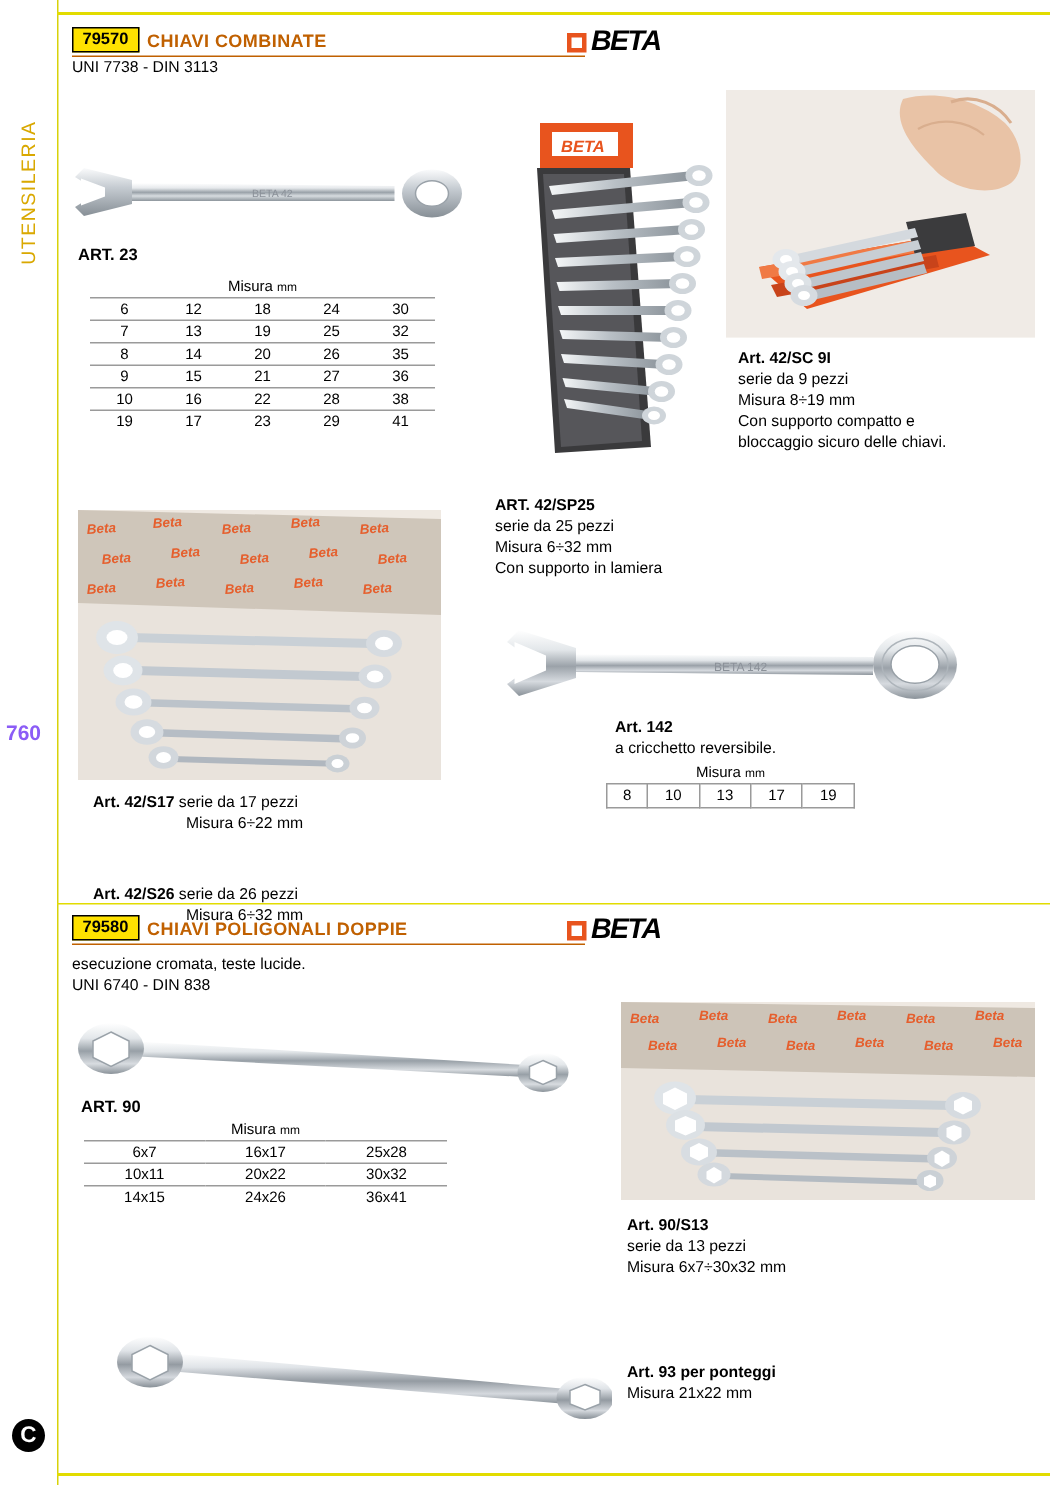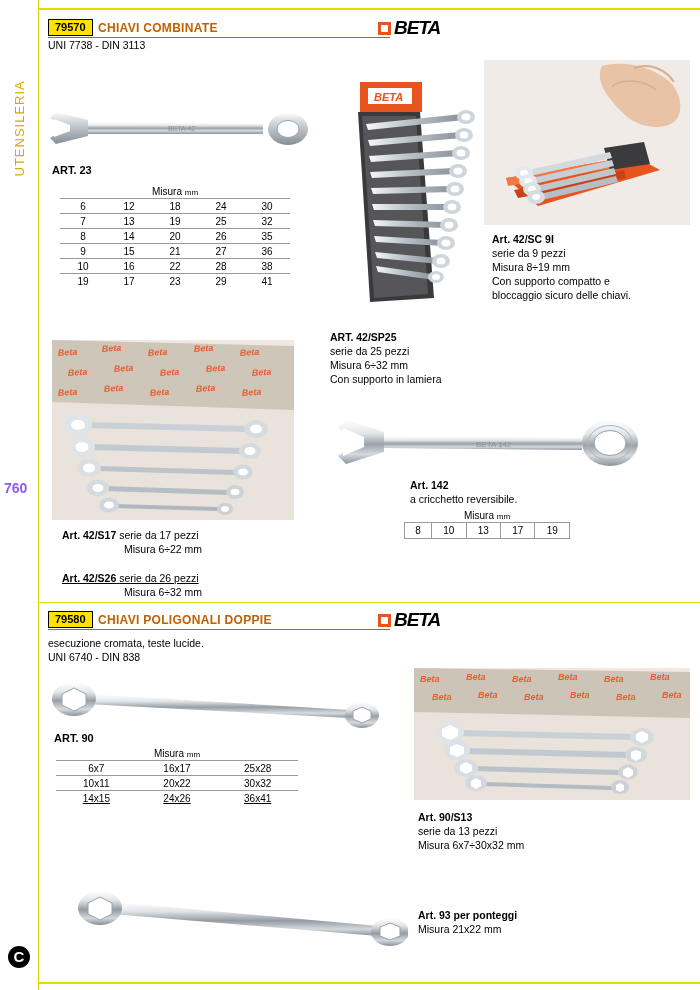--- a/index.html
+++ b/index.html
@@ -382,21 +382,21 @@
           <ellipse cx="173" cy="169" rx="4" ry="3" fill="#fff"></ellipse>
         </g>
     </g>
   </svg>
 </div>
 <div class="cap" style="position:absolute;left:62px;top:528px;width:250px;">
   <b>Art. 42/S17</b>
   <span>serie da 17 pezzi</span><br>
   <span style="display:inline-block;margin-left:62px;">Misura 6÷22 mm</span>
 </div>
-<div class="cap" style="position:absolute;left:62px;top:571px;width:250px;text-decoration:underline;">
+<div class="cap" style="position:absolute;left:62px;top:589px;width:250px;">
   <b>Art. 42/S26</b>
   <span>serie da 26 pezzi</span><br>
   <span style="display:inline-block;margin-left:62px;">Misura 6÷32 mm</span>
 </div>
 
 <div class="ph" style="left:336px;top:412px;">
   <svg width="310" height="62" viewBox="0 0 310 62">
     <defs>
       <linearGradient id="chrome3" x1="0" y1="0" x2="0" y2="1">
         <stop offset="0%" stop-color="#ffffff"></stop>
@@ -484,21 +484,21 @@
       <tr>
           <td>6x7</td>
           <td>16x17</td>
           <td>25x28</td>
         </tr>
       <tr>
           <td>10x11</td>
           <td>20x22</td>
           <td>30x32</td>
         </tr>
-      <tr style="border-bottom:none;text-decoration:underline;">
+      <tr style="border-bottom:none;">
           <td>14x15</td>
           <td>24x26</td>
           <td>36x41</td>
         </tr>
     </tbody>
   </table>
 </div>
 
 <div class="photo-box" style="left:414px;top:668px;width:276px;height:132px;">
   <svg width="276" height="132" viewBox="0 0 276 132">

